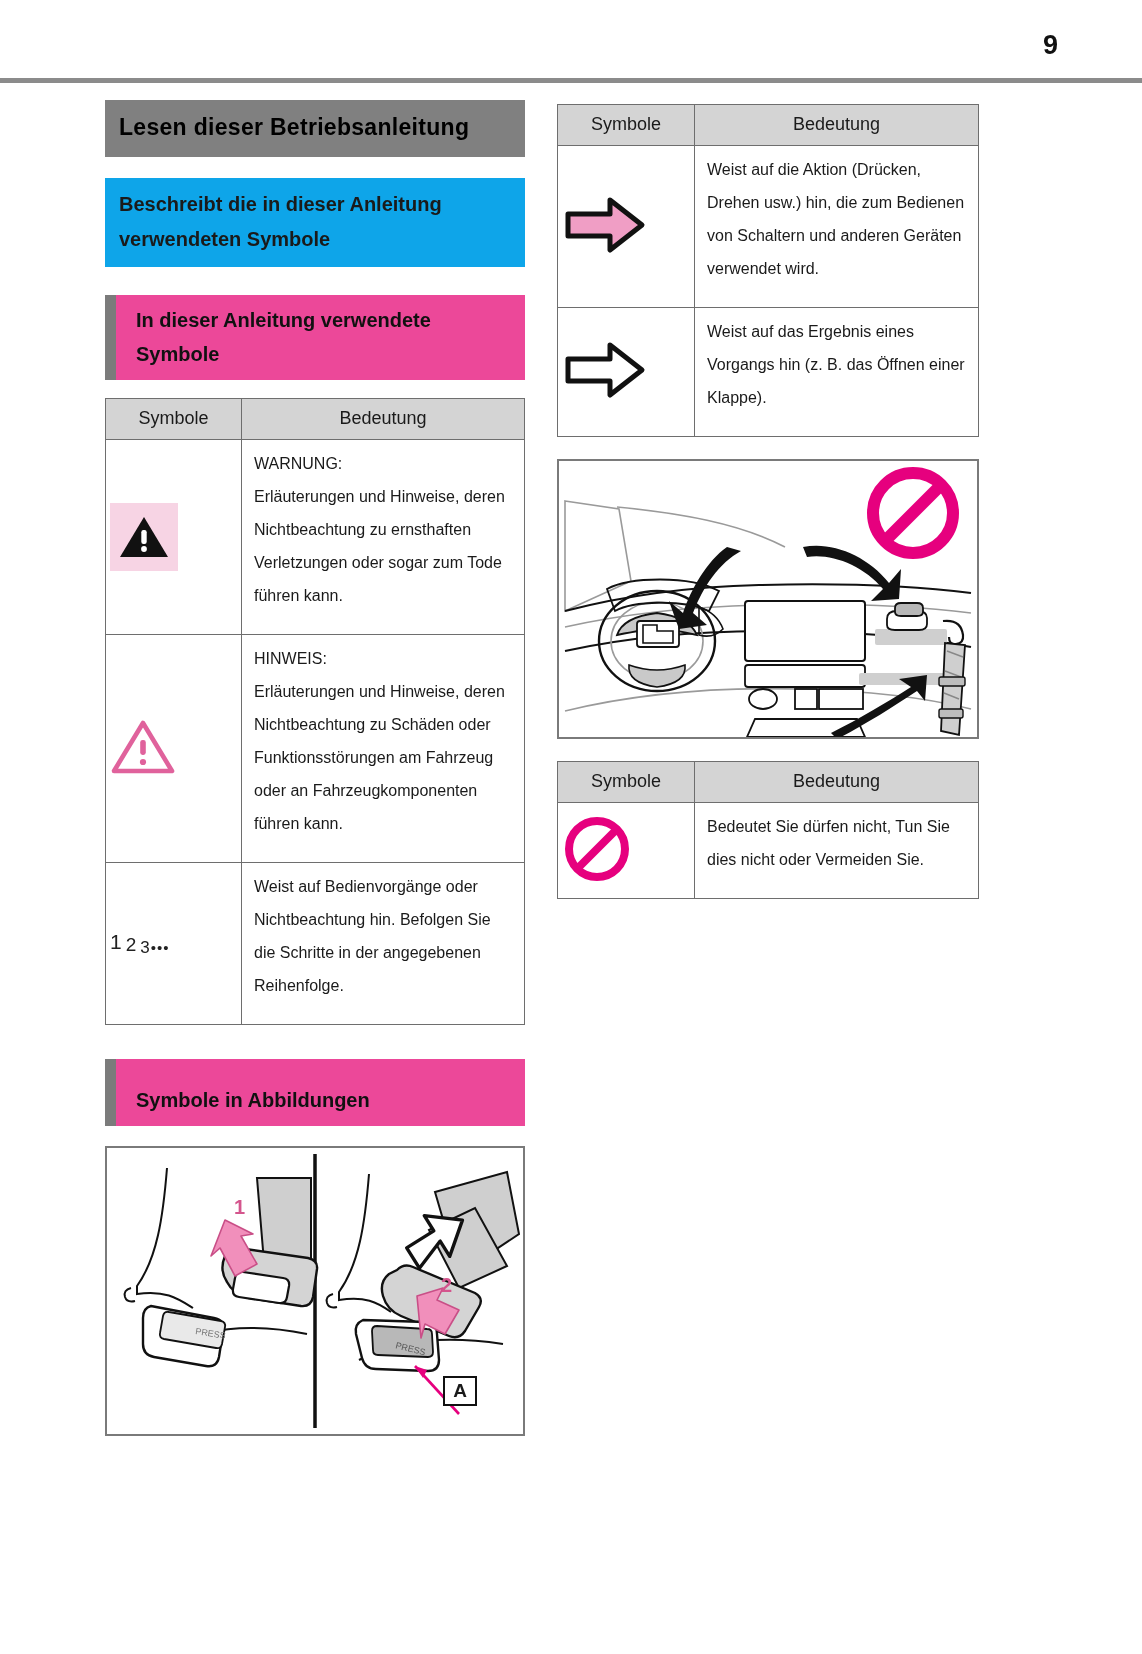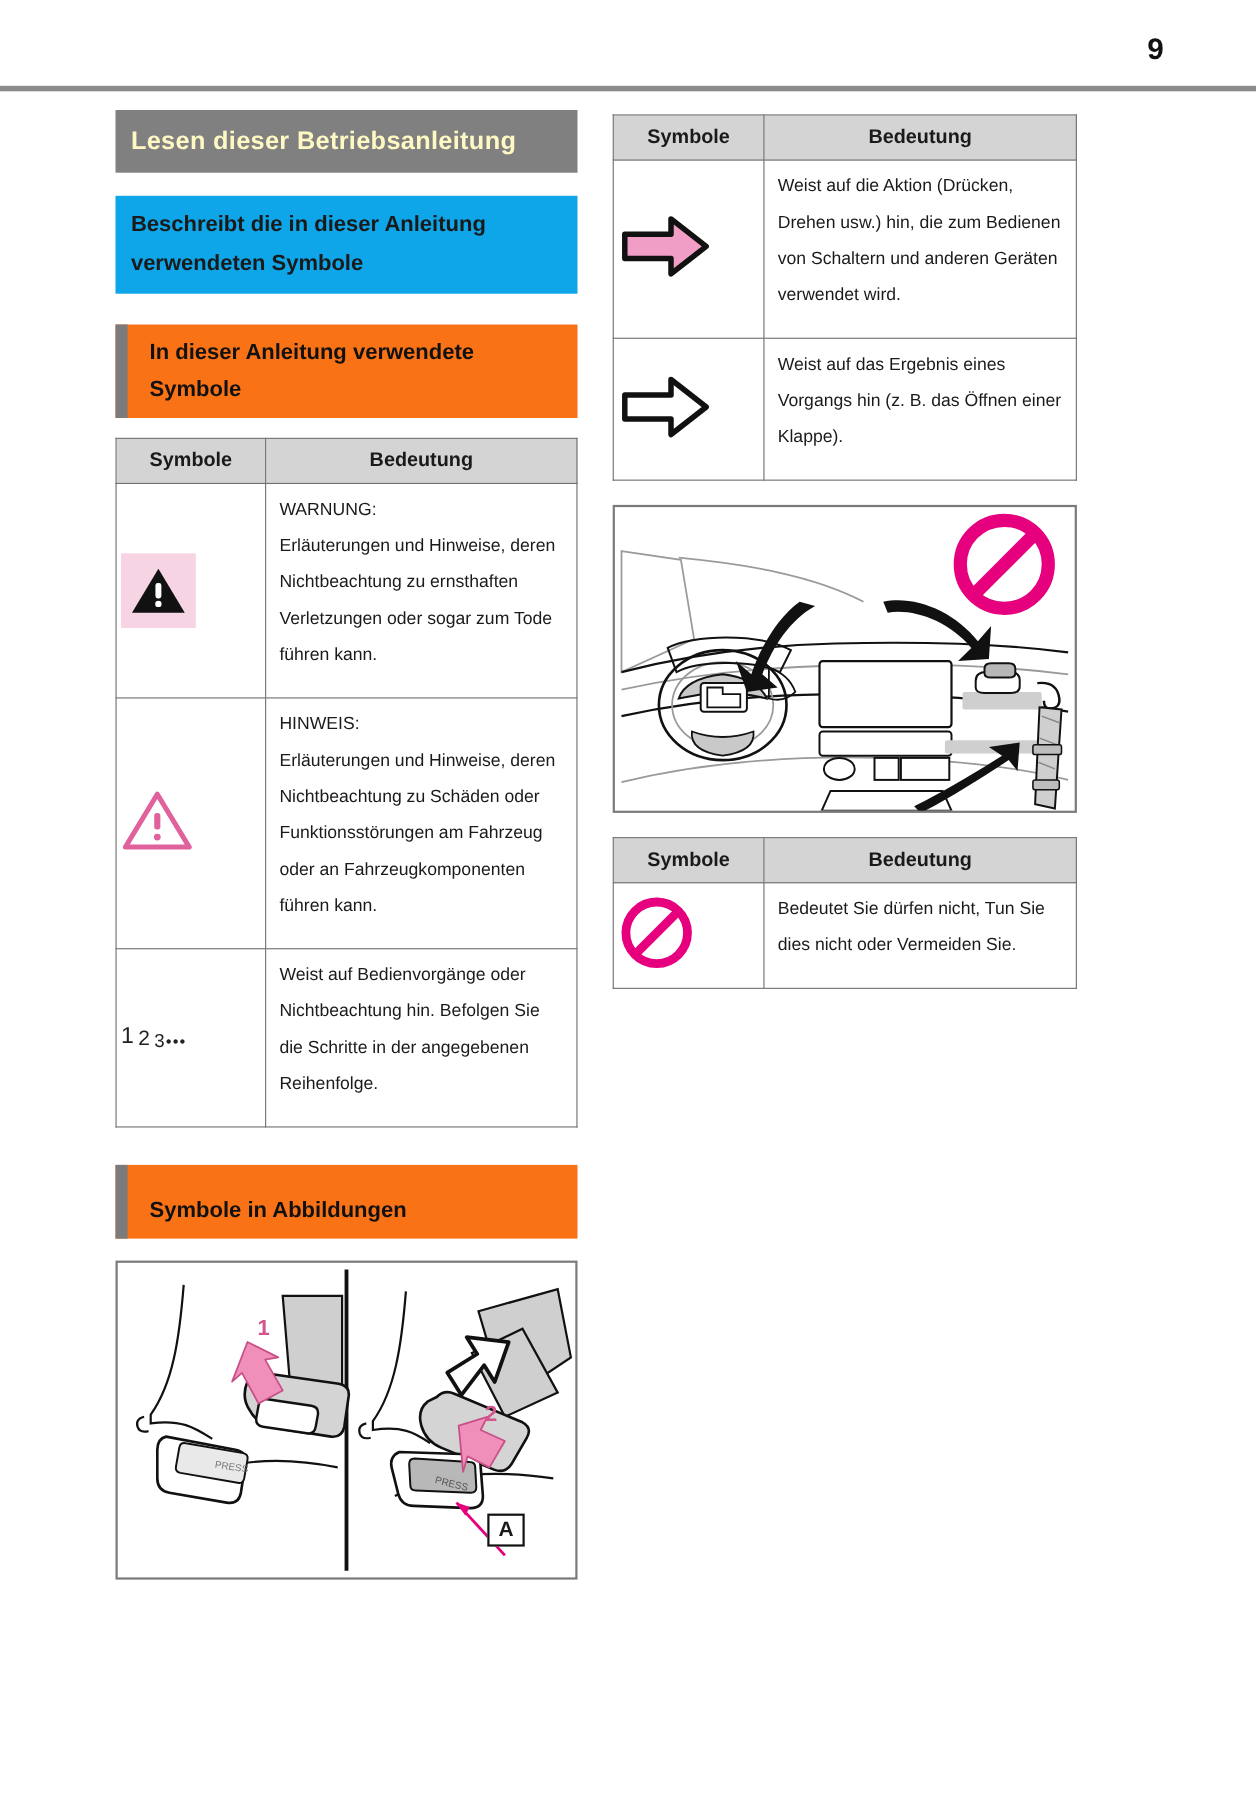--- a/index.html
+++ b/index.html
@@ -26,33 +26,33 @@
     position:absolute; left:0; top:78px; width:1142px; height:5px;
     background:#8b8b8b;
   }
 
   
   .col-left  { position:absolute; left:105px; top:100px;  width:420px; }
   .col-right { position:absolute; left:557px; top:100px;  width:422px; }
 
   
   .h-main {
-    background:#808080; color:#fef9c3;
+    background:#808080; color:#000000;
     font-size:23px; font-weight:bold; line-height:37px;
     padding:9px 14px 11px 14px;
     letter-spacing:0.3px;
   }
   .h-sub {
     background:#0ea5e9; color:#1a1a1a;
     font-size:20px; font-weight:bold; line-height:35px;
     padding:9px 14px 10px 14px;
     margin-top:21px;
   }
   .h-section {
-    background:#f97316; color:#111;
+    background:#ec4899; color:#111;
     font-size:20px; font-weight:bold; line-height:34px;
     padding:8px 12px 9px 20px;
     margin-top:28px;
     border-left:11px solid #7b7b7b;
     position:relative;
   }
   .h-section.one-line { line-height:32px; padding-top:25px; padding-bottom:10px; }
 
   
   table.sym {
@@ -60,21 +60,21 @@
     width:100%;
     margin-top:18px;
     table-layout:fixed;
   }
   table.sym th, table.sym td {
     border:1px solid #6e6e6e;
     vertical-align:top;
   }
   table.sym th {
     background:#d4d4d4;
-    font-size:18px; font-weight:bold;
+    font-size:18px; font-weight:normal;
     padding:9px 4px 10px 4px;
     text-align:center;
   }
   table.sym td.symcell {
     text-align:left; vertical-align:middle;
     padding:10px 4px;
   }
   table.sym td.meaning {
     font-size:16px; line-height:33px;
     padding:7px 8px 22px 12px;

